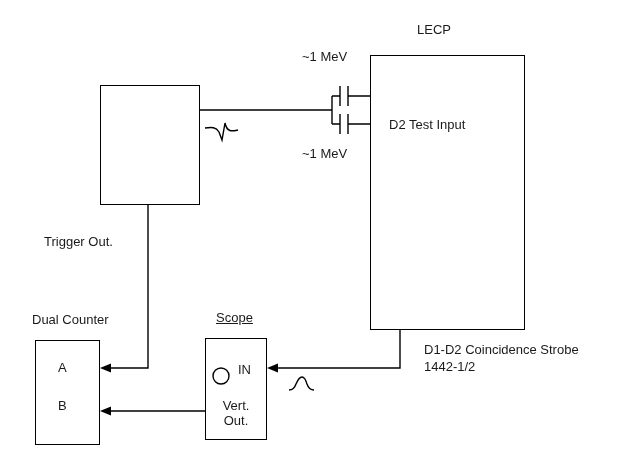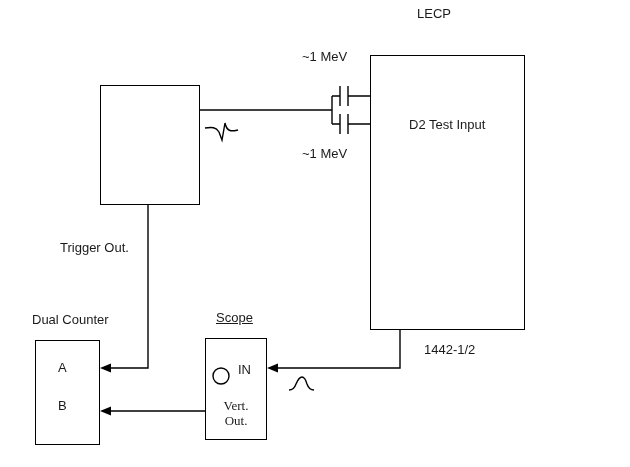--- a/index.html
+++ b/index.html
@@ -25,21 +25,21 @@
     position: absolute;
     left: 0; top: 0;
     pointer-events: none;
   }
   .label {
     position: absolute;
     white-space: nowrap;
     line-height: 15px;
   }
   .label sub { font-size: 9px; }
-  .center { text-align: center; white-space: normal; font-family: Liberation Serif, serif; }
+  .center { text-align: center; white-space: normal; }
   .caption-line { display: block; }
 </style>
 </head>
 <body>
 
 <div class="canvas">
 
   <div class="box" style="left:100px; top:85px; width:100px; height:120px;"></div>
   <div class="box" style="left:370px; top:55px; width:155px; height:275px;"></div>
   <div class="box" style="left:35px; top:340px; width:65px; height:105px;"></div>
@@ -60,38 +60,39 @@
       <path d="M 289,390 Q 294,390 296,384 Q 299,377 302,377 Q 305,377 307,384 Q 309,390 314,390"></path>
       <circle cx="221" cy="376" r="8"></circle>
     </g>
     <g fill="#000" stroke="none">
       <polygon points="100,368 111,363.5 111,372.5"></polygon>
       <polygon points="267,368 278,363.5 278,372.5"></polygon>
       <polygon points="100,411 111,406.5 111,415.5"></polygon>
     </g>
   </svg>
 
-  <div class="label" style="left:417px; top:6px;">LECP</div>
+  <div class="label" style="left:417px; top:22px;">LECP</div>
 
 
   <div class="label" style="left:302px; top:49px;">~1 MeV</div>
   <div class="label" style="left:302px; top:146px;">~1 MeV</div>
 
-  <div class="label" style="left:389px; top:117px;margin-left:20px;">D2 Test Input</div>
+  <div class="label" style="left:389px; top:117px;">D2 Test Input</div>
 
-  <div class="label" style="left:44px; top:240px;margin-left:16px;">Trigger Out.</div>
+  <div class="label" style="left:44px; top:234px;">Trigger Out.</div>
 
   <div class="label" style="left:32px; top:312px;">Dual Counter</div>
   <div class="label" style="left:58px; top:360px;">A</div>
   <div class="label" style="left:58px; top:398px;">B</div>
 
   <div class="label" style="left:216px; top:310px;text-decoration:underline;">Scope</div>
   <div class="label" style="left:238px; top:362px;text-align:right;">IN</div>
   <div class="label center" style="left:205px; top:398px; width:62px;">
     <span class="caption-line">Vert.</span>
     <span class="caption-line">Out.</span>
   </div>
 
   <div class="label" style="left:424px; top:341px; line-height:17px;">
+    <span class="caption-line">D1-D2 Coincidence Strobe</span>
     <span class="caption-line">1442-1/2</span>
   </div>
 
 </div>
 
 </body></html>

